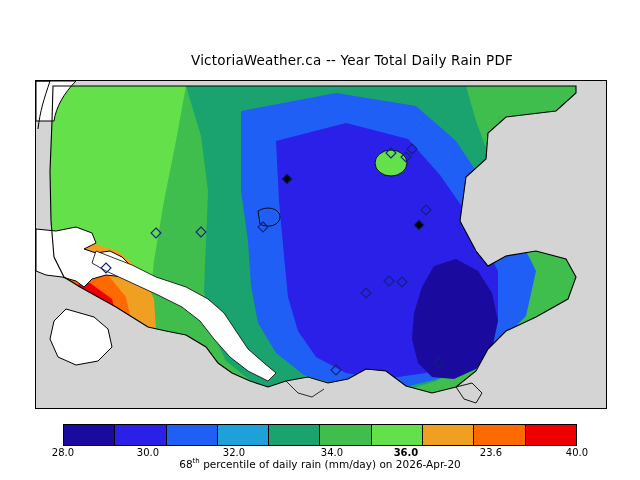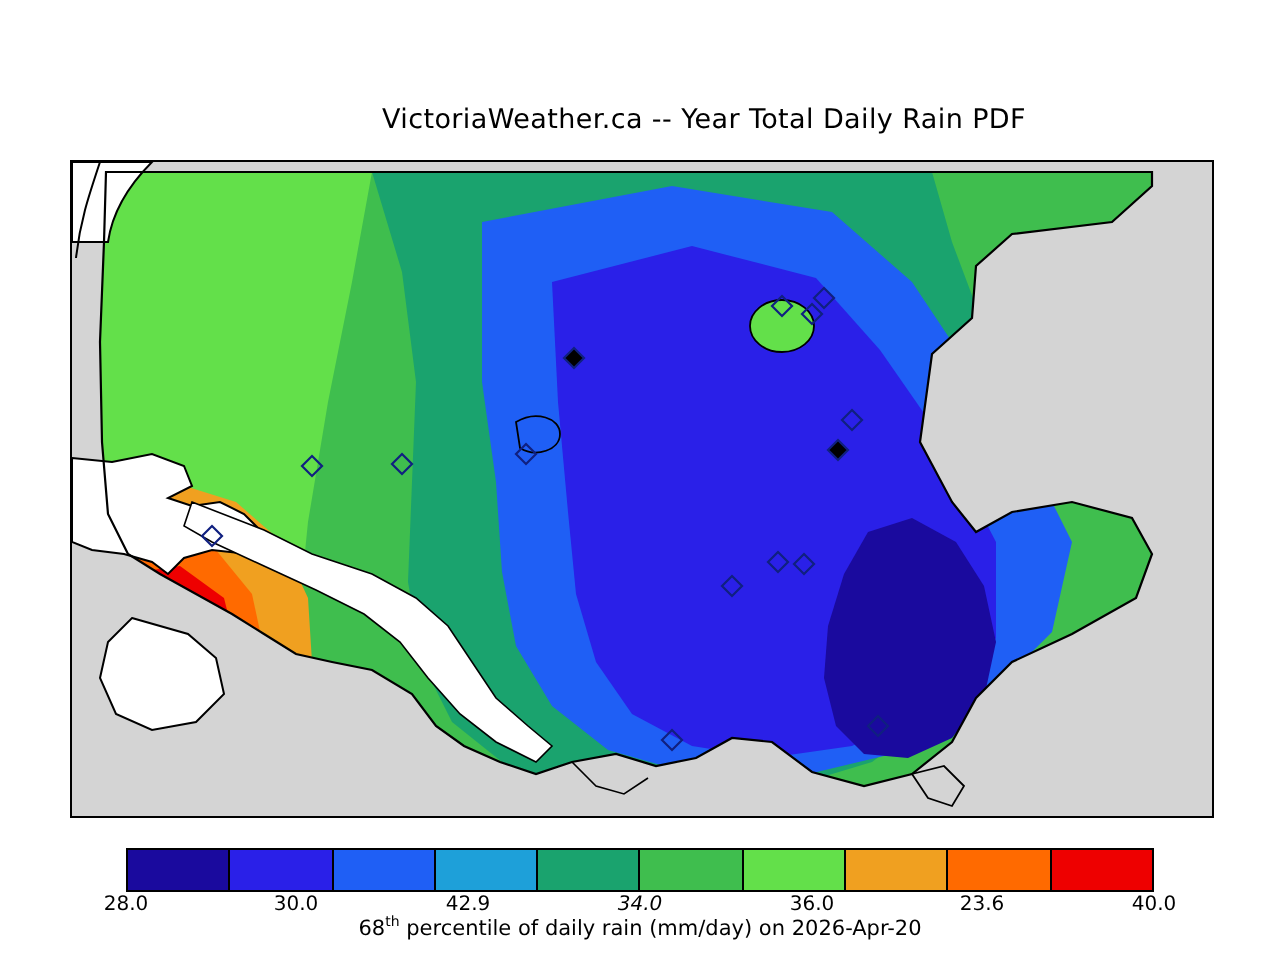--- a/index.html
+++ b/index.html
@@ -212,23 +212,23 @@
     <div class="cbar-seg" style="background: rgb(63, 190, 78);"></div>
     <div class="cbar-seg" style="background: rgb(99, 224, 74);"></div>
     <div class="cbar-seg" style="background: rgb(240, 160, 32);"></div>
     <div class="cbar-seg" style="background: rgb(255, 106, 0);"></div>
     <div class="cbar-seg" style="background: rgb(238, 0, 0);"></div>
   </div>
 
   <div class="cbar-labels">
     <span class="cbar-label" style="left: 63px;">28.0</span>
     <span class="cbar-label" style="left: 148px;">30.0</span>
-    <span class="cbar-label" style="left: 234px;">42.9</span>
-    <span class="cbar-label" style="left: 320px; font-style: italic;">34.0</span>
-    <span class="cbar-label" style="left: 406px;">36.0</span>
+    <span class="cbar-label" style="left: 234px;">32.0</span>
+    <span class="cbar-label" style="left: 332px;">34.0</span>
+    <span class="cbar-label" style="left: 406px; font-weight: bold;">36.0</span>
     <span class="cbar-label" style="left: 491px;">23.6</span>
     <span class="cbar-label" style="left: 577px;">40.0</span>
   </div>
 
   <div class="cbar-caption">
     <span>68</span><sup>th</sup><span> percentile of daily rain (mm/day) on 2026-Apr-20</span>
   </div>
 
 </div>
 

